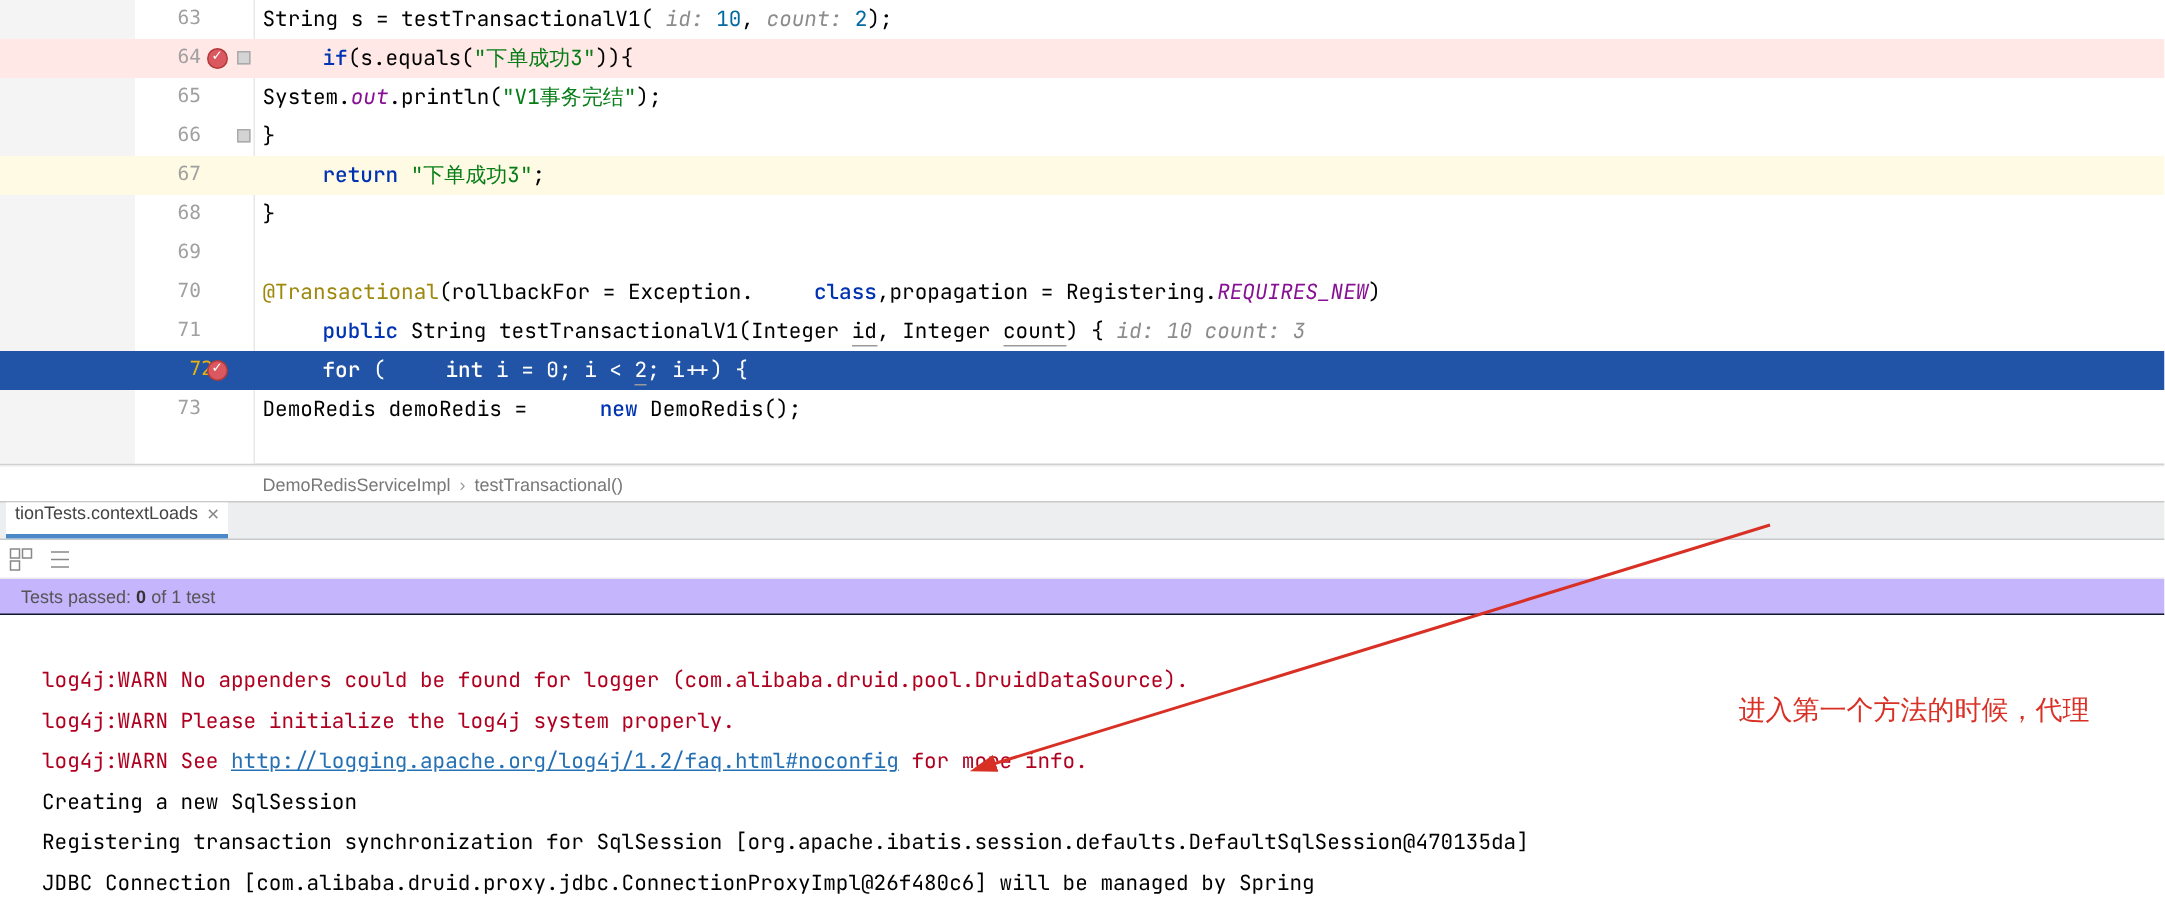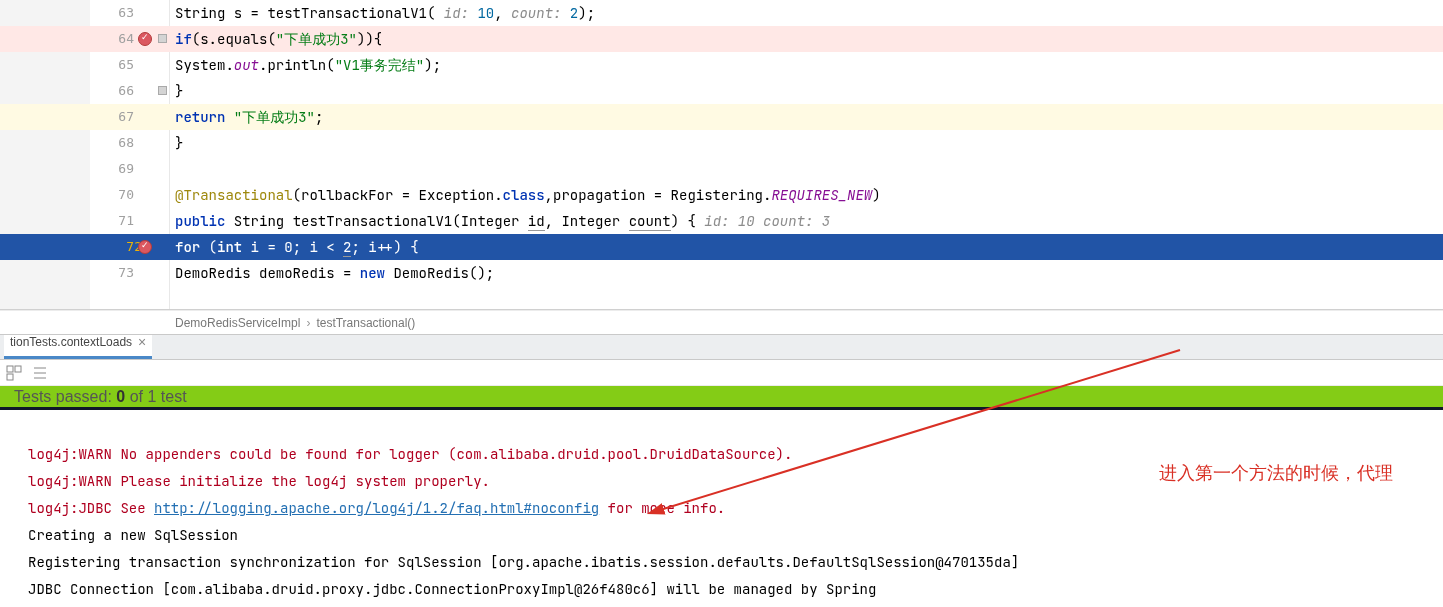--- a/index.html
+++ b/index.html
@@ -11,37 +11,37 @@
   .ln { position: absolute; left: 98px; width: 36px; color: #a0a0a0; text-align: right; font-family: Consolas, monospace; font-size: 13px; }
   .bpmark { position: absolute; left: 138px; width: 14px; height: 14px; border-radius: 50%; background: #db5860; border: 1px solid #b23b3b; margin-top: 6px; }
   .bpmark::after { content: "✓"; color: #fff; font-size: 9px; position: absolute; left: 2px; top: -1px; }
   .fold { position: absolute; left: 158px; width: 9px; height: 9px; background: #d4d4d4; border: 1px solid #aaa; margin-top: 8px; }
   .row { position: relative; height: 26px; }
   .row .code { position: absolute; left: 175px; right: 0; top: 0; height: 26px; }
   .hl-bp { background: #ffe8e6; }
   .hl-yellow { background: #fffae3; padding-left: 43px; }
   .hl-exec { background: #2154a6; color: #fff; }
   .hl-exec .kw, .hl-exec .id, .hl-exec .num, .hl-exec .str, .hl-exec .cm, .hl-exec .pln { color: #fff !important; }
-  .kw { color: #0033b3; font-weight: 500; }
+  .kw { color: #0033b3; font-weight: 500; margin-left: 40px; }
   .mtd { color: #000; }
   .str { color: #067d17; }
   .num { color: #0369a1; }
   .cm { color: #8c8c8c; font-style: italic; }
   .ann { color: #9e880d; }
   .const { color: #871094; font-style: italic; }
   .field { color: #871094; }
   .underlined { border-bottom: 1px solid #999; }
   .breadcrumb { height: 24px; padding-left: 175px; color: #787878; font-size: 12px; display: flex; align-items: center; gap: 6px; background: #fff; border-top: 1px solid #ececec; }
   .breadcrumb .sep { color: #999; }
   .tabbar { height: 26px; background: #eceef0; border-top: 1px solid #c9c9c9; border-bottom: 1px solid #c9c9c9; display: flex; align-items: center; padding-left: 4px; }
   .tab { height: 24px; display: flex; padding: 0 6px; gap: 6px; font-size: 12px; color: #444; border-bottom: 3px solid #4a88c7; background: #fff; }
   .closex { color: #888; font-size: 14px; line-height: 1; cursor: pointer; }
   .toolrow { height: 26px; display: flex; align-items: center; padding-left: 6px; gap: 10px; border-bottom: 1px solid #ececec; }
   .tool-icon { width: 16px; height: 16px; display: inline-block; }
-  .teststatus { height: 24px; display: flex; align-items: center; padding-left: 14px; font-size: 16px; color: #555; border-bottom: 3px solid #0f172a; background: #84cc16; }
+  .teststatus { height: 24px; display: flex; align-items: center; padding-left: 14px; font-size: 12px; color: #555; border-bottom: 1px solid #0f172a; background: #c4b5fd; }
   .teststatus .b { font-weight: 600; color: #333; }
   .console { font-family: Consolas, "JetBrains Mono", monospace; font-size: 14px; line-height: 27px; padding: 4px 0 0 28px; white-space: pre; color: #000; position: relative; }
   .warn { color: #b00020; }
   .lnk { color: #2470b3; text-decoration: underline; }
   .annot { position: absolute; color: #d93025; font-size: 18px; right: 50px; top: 50px; font-family: "Microsoft YaHei"; }
   svg.arrow { position: absolute; pointer-events: none; }
 </style>
 </head>
 <body>
 
@@ -144,21 +144,21 @@
   <span>Tests passed:</span>&nbsp;
   <span class="b">0</span>&nbsp;
   <span>of</span>&nbsp;
   <span>1</span>&nbsp;
   <span>test</span>
 </div>
 
 <div class="console">
 <span class="warn">log4j:WARN No appenders could be found for logger (com.alibaba.druid.pool.DruidDataSource).</span>
 <span class="warn">log4j:WARN Please initialize the log4j system properly.</span>
-<span class="warn">log4j:JDBC See </span><a class="lnk">http://logging.apache.org/log4j/1.2/faq.html#noconfig</a><span class="warn"> for more info.</span>
+<span class="warn">log4j:WARN See </span><a class="lnk">http://logging.apache.org/log4j/1.2/faq.html#noconfig</a><span class="warn"> for more info.</span>
 <span>Creating a new SqlSession</span>
 <span>Registering transaction synchronization for SqlSession [org.apache.ibatis.session.defaults.DefaultSqlSession@470135da]</span>
 <span>JDBC Connection [com.alibaba.druid.proxy.jdbc.ConnectionProxyImpl@26f480c6] will be managed by Spring</span>
 
 <div class="annot">进入第一个方法的时候，代理</div>
 <svg class="arrow" width="560" height="200" style="left:640px; top:-70px;">
   <defs>
         <marker id="ah" markerWidth="10" markerHeight="10" refX="2" refY="3" orient="auto">
           <path d="M0,0 L0,6 L9,3 z" fill="#d93025"></path>
         </marker>

